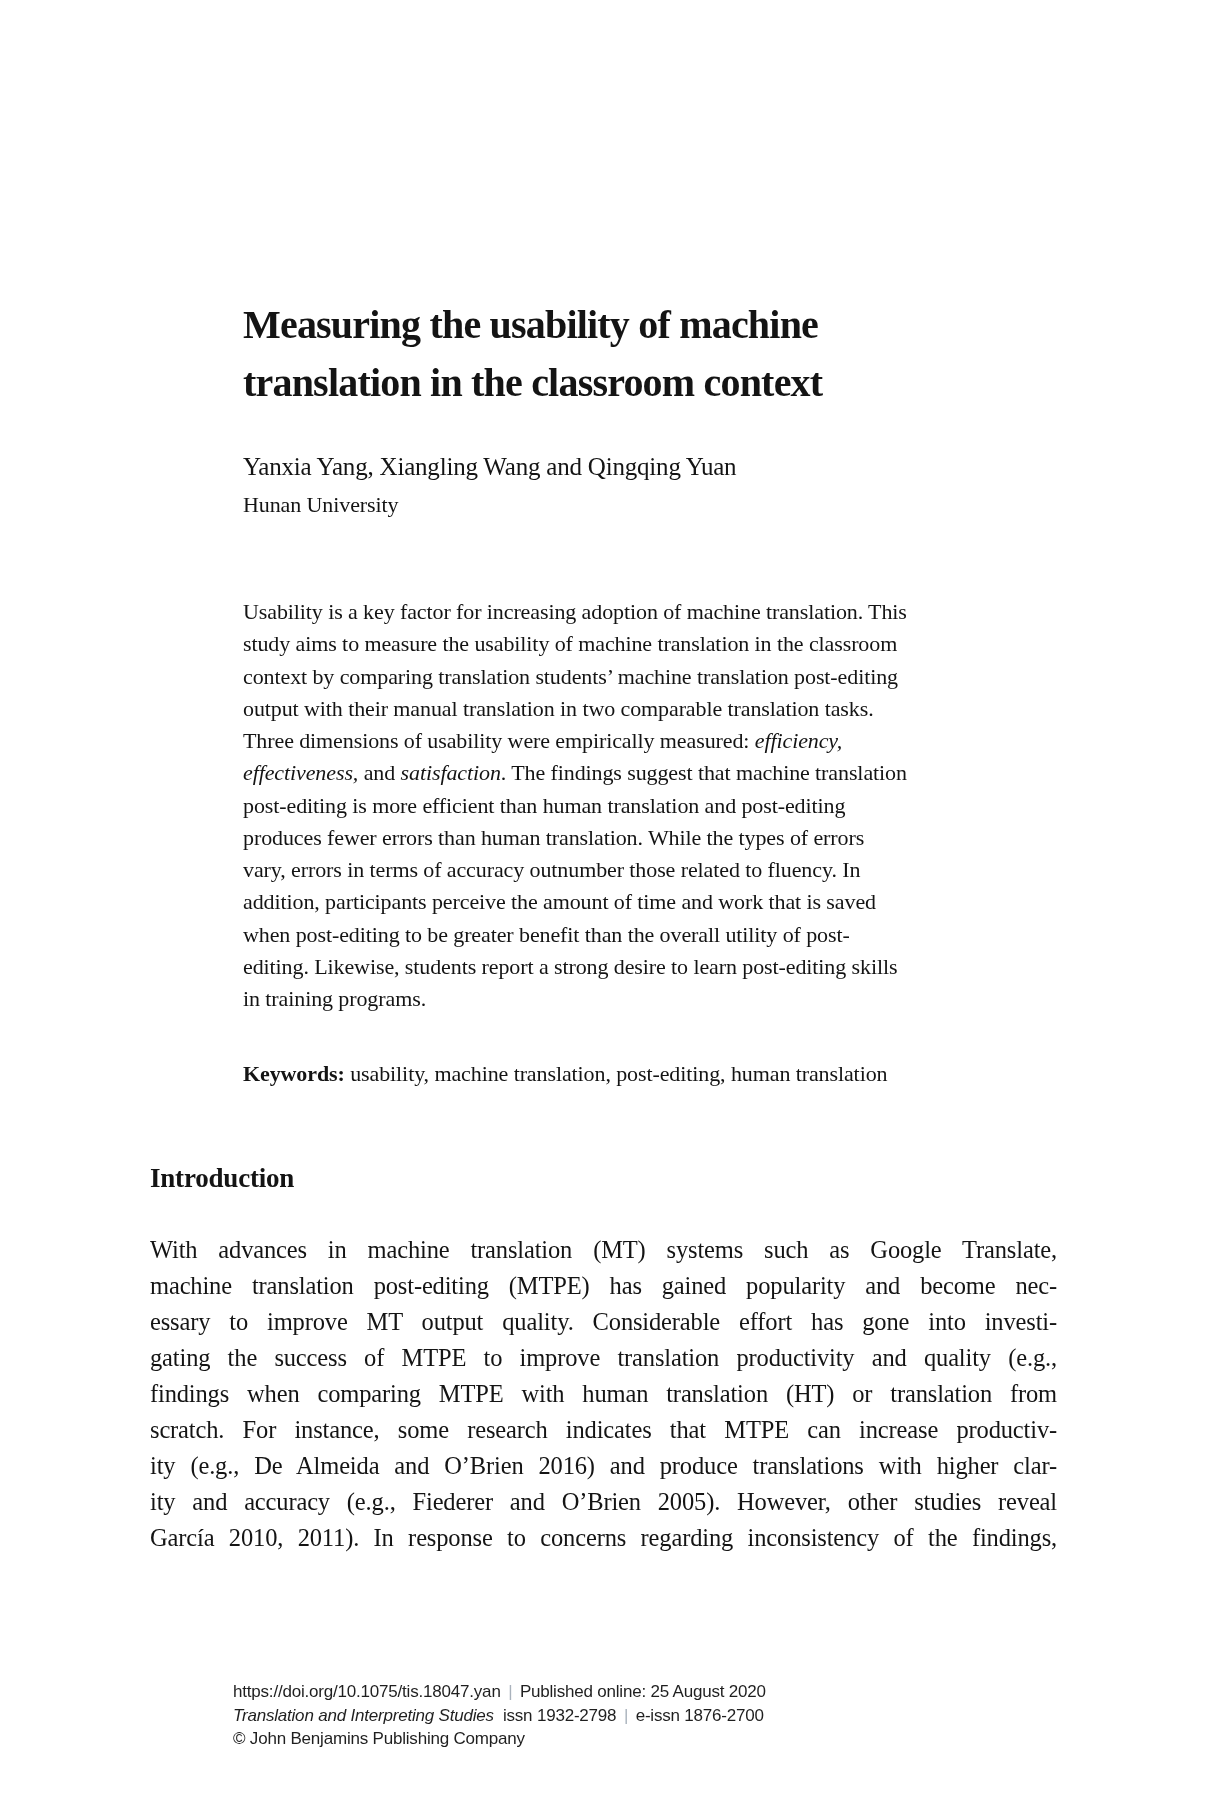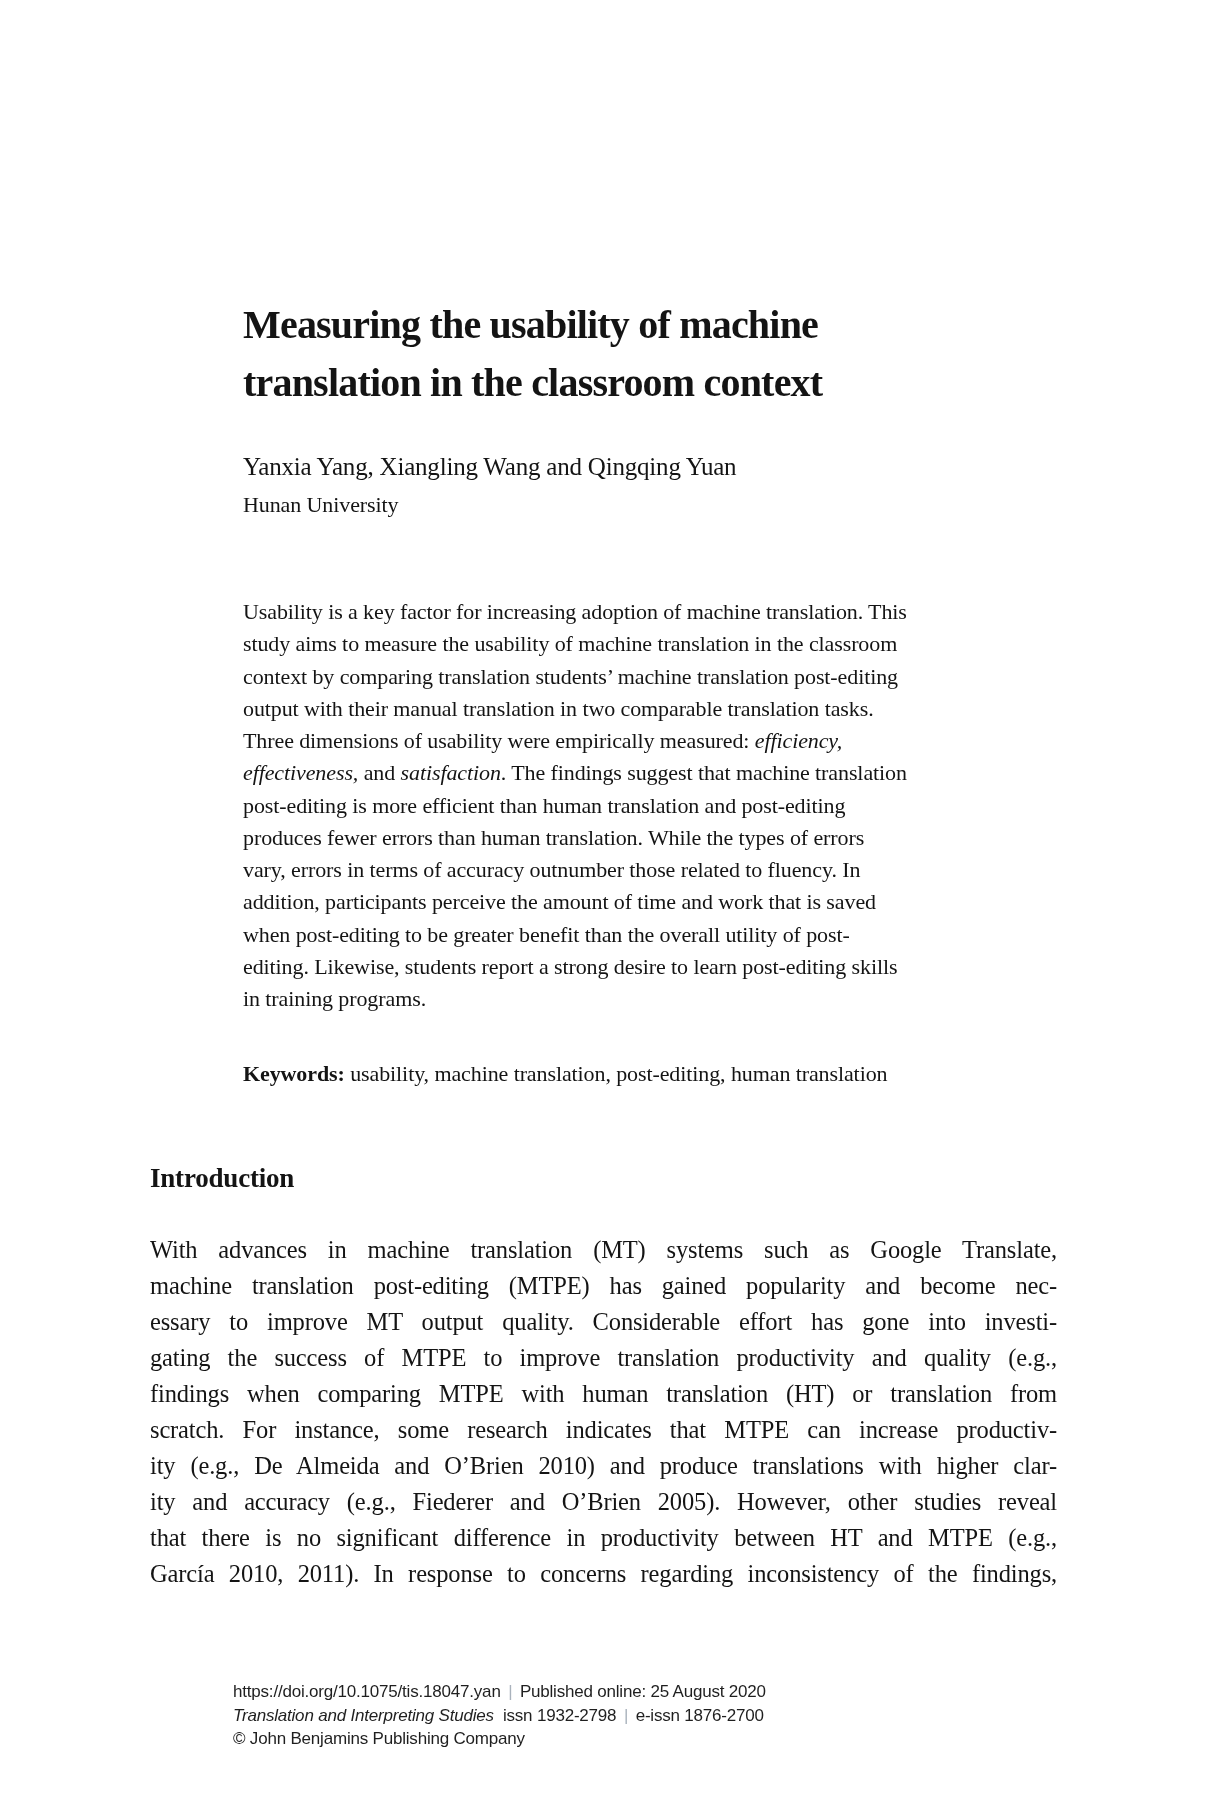--- a/index.html
+++ b/index.html
@@ -96,23 +96,22 @@
 
   <div class="abs section-heading">Introduction</div>
 
   <div class="abs body-para">
       <div class="line">With advances in machine translation (MT) systems such as Google Translate,</div>
       <div class="line">machine translation post-editing (MTPE) has gained popularity and become nec-</div>
       <div class="line">essary to improve MT output quality. Considerable effort has gone into investi-</div>
       <div class="line">gating the success of MTPE to improve translation productivity and quality (e.g.,</div>
       <div class="line">findings when comparing MTPE with human translation (HT) or translation from</div>
       <div class="line">scratch. For instance, some research indicates that MTPE can increase productiv-</div>
-      <div class="line">ity (e.g., De Almeida and O’Brien 2010) and produce translations with higher clar-</div>
+      <div class="line">ity (e.g., De Almeida and O’Brien 2016) and produce translations with higher clar-</div>
       <div class="line">ity and accuracy (e.g., Fiederer and O’Brien 2005). However, other studies reveal</div>
-      <div class="line">that there is no significant difference in productivity between HT and MTPE (e.g.,</div>
       <div class="line">García 2010, 2011). In response to concerns regarding inconsistency of the findings,</div>
     </div>
 
   <div class="abs footer">
       <div class="line">https://doi.org/10.1075/tis.18047.yan <span class="sep">|</span> Published online: 25 August 2020</div>
       <div class="line"><i>Translation and Interpreting Studies</i>&nbsp; issn 1932-2798 <span class="sep">|</span> e-issn 1876-2700</div>
       <div class="line">© John Benjamins Publishing Company</div>
     </div>
 
 </div>

